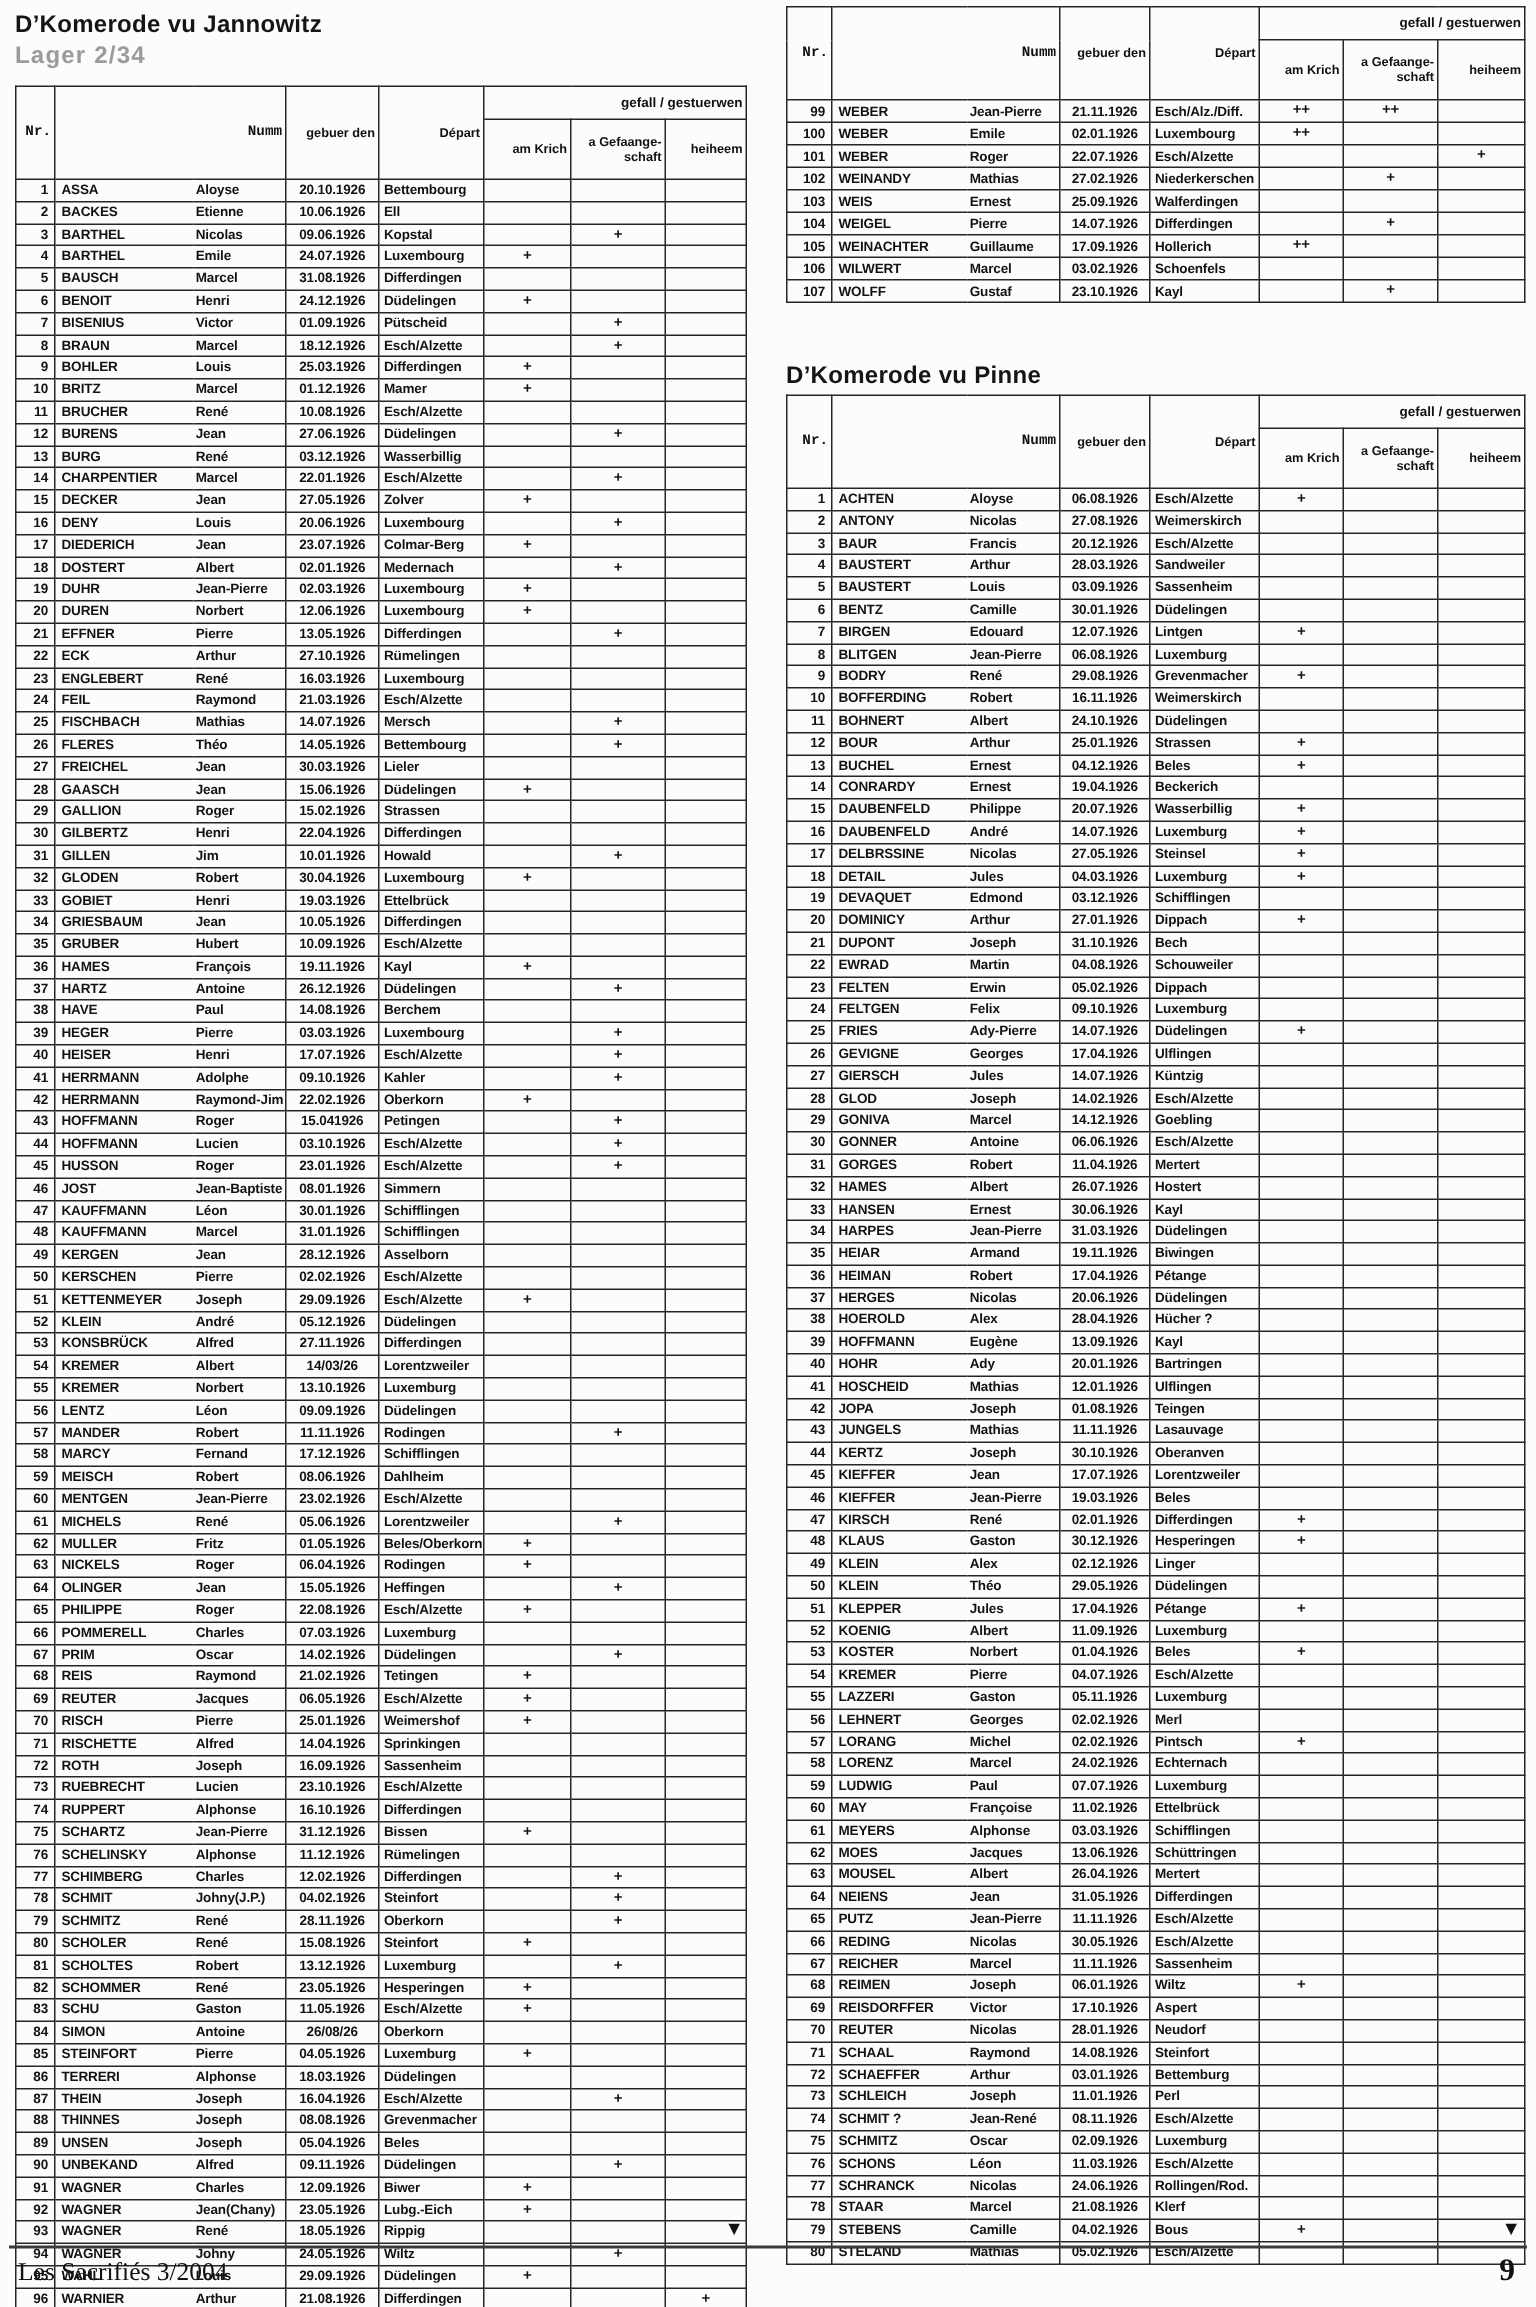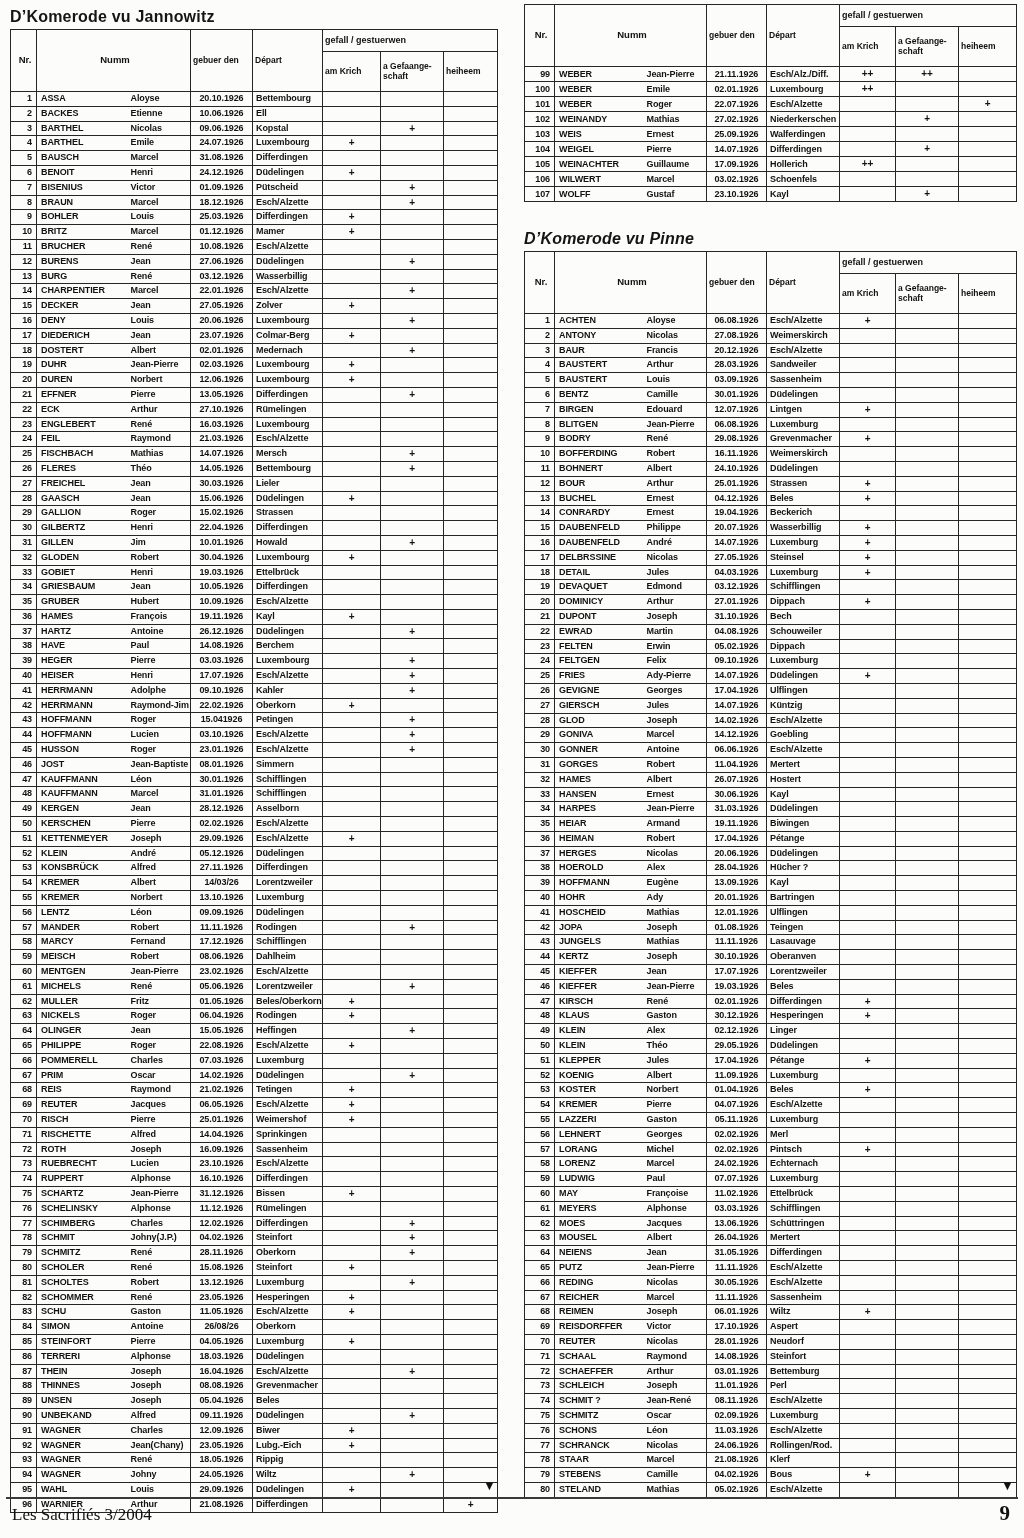--- a/index.html
+++ b/index.html
@@ -1,48 +1,49 @@
 <!DOCTYPE html>
 <html><head>
 <meta charset="utf-8">
 <style>
   html,body{margin:0;padding:0;}
   body{width:1024px;height:1538px;background:#d8d8d4;font-family:"Liberation Sans","DejaVu Sans",sans-serif;}
   .page{position:relative;width:1024px;height:1538px;background:#fcfcfa;overflow:hidden;}
   .col{position:absolute;}
   .title{font-size:16px;font-weight:bold;color:#151515;letter-spacing:.2px;margin-bottom:3px;}
   .subtitle{font-size:16px;font-weight:bold;color:#9b9b9b;letter-spacing:.8px;margin-bottom:10px;white-space:pre;}
-  .pinne-title{margin-top:28px;font-style:italic;}
+  .pinne-title{margin-top:40px;}
   table.roster{border-collapse:collapse;table-layout:fixed;width:100%;}
   .roster th,.roster td{border:1px solid #262626;}
-  .roster th{font-size:8.5px;font-weight:bold;color:#111;text-align:left;vertical-align:middle;padding:1px 2px;line-height:1.15;background:#fcfcfa;}
+  .roster th{font-size:8.5px;font-weight:bold;color:#111;text-align:right;vertical-align:middle;padding:1px 2px;line-height:1.15;background:#fcfcfa;}
   .roster th.c-gef{white-space:pre-line;}
   .roster thead tr.group-row th.c-group{height:19px;font-size:9px;}
   .roster thead tr.sub-row th{height:37px;}
-  .roster th.h-nr,.roster th.h-numm{text-align:center;padding-left:5px;font-size:9.5px;}
+  .roster th.h-nr,.roster th.h-numm{text-align:right;padding-left:5px;font-size:9.5px;font-family:Liberation Mono, monospace;}
   .roster td{font-size:9px;font-weight:bold;color:#121212;height:13.8px;line-height:13.8px;padding:0 2px;white-space:nowrap;overflow:hidden;letter-spacing:-0.1px;}
   .roster td.c-nr{text-align:right;padding-right:4px;}
   .roster td.c-sur{border-right:none;padding-left:4px;}
   .roster td.c-first{border-left:none;}
   .roster td.c-born{text-align:center;}
   .roster td.c-dep{padding-left:3px;}
   .roster td.c-st{text-align:center;font-size:10px;}
   table[data-table="1"] td{height:14px;line-height:14px;}
   .arrow{position:absolute;font-size:13px;color:#111;}
   .footer-rule{position:absolute;left:6px;right:6px;top:1497px;border-top:2px solid #3a3a3a;}
   .footer-journal{position:absolute;left:12px;top:1505px;font-family:"Liberation Serif","DejaVu Serif",serif;font-size:17px;color:#111;}
   .footer-page{position:absolute;right:14px;top:1501px;font-size:21px;font-weight:bold;color:#111;font-family:"Liberation Serif","DejaVu Serif",serif;}
 </style>
 </head>
 <body>
 
 <div class="page">
 
   <div class="col" style="left:10px;top:8px;width:487px;">
     <div class="title">D’Komerode vu Jannowitz</div>
+    <div class="subtitle">Lager 2/34</div>
     <table class="roster" data-table="0">
         <colgroup>
           <col style="width:26px">
           <col style="width:92px">
           <col style="width:62px">
           <col style="width:62px">
           <col style="width:70px">
           <col style="width:58px">
           <col style="width:63px">
           <col style="width:54px">

